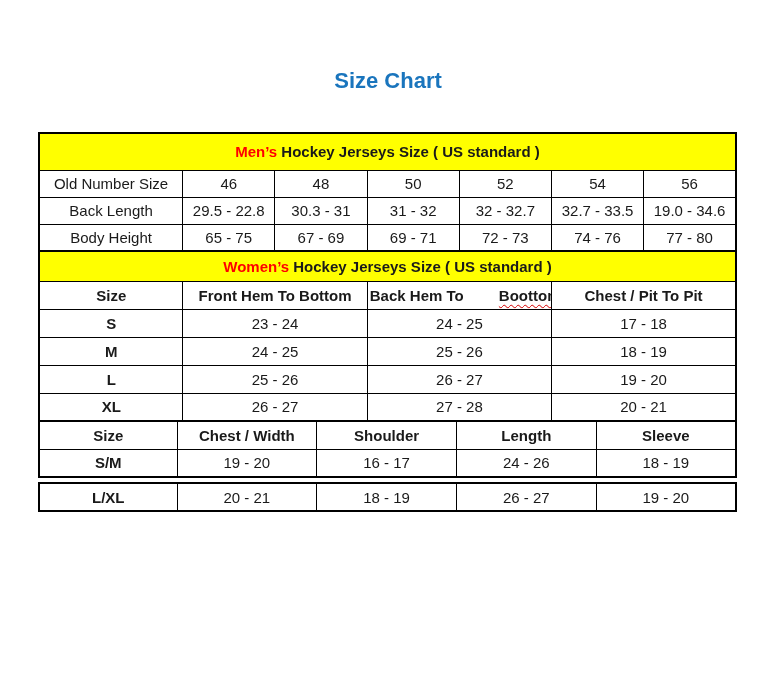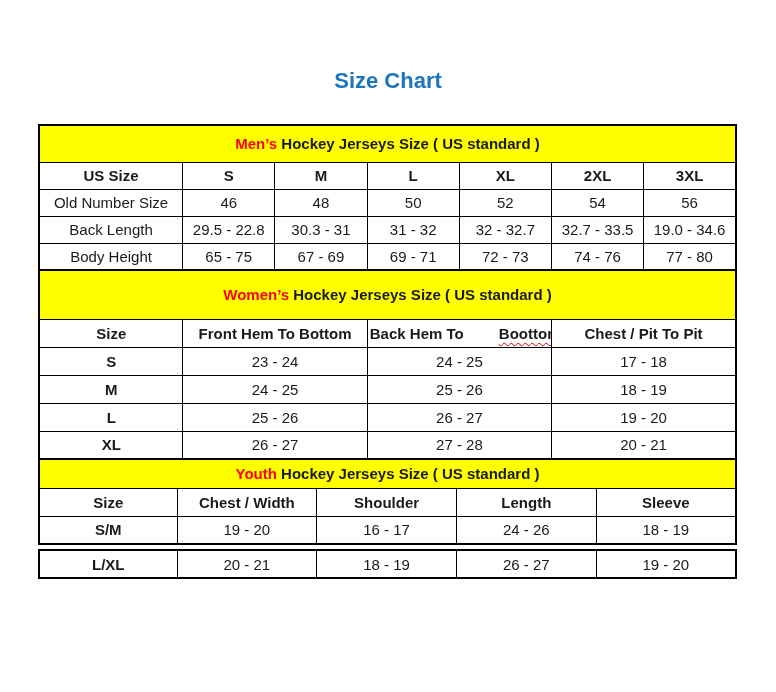--- a/index.html
+++ b/index.html
@@ -24,21 +24,21 @@
     color:var(--blue);
   }
   .tables{position:absolute;top:120px;left:38px;width:699px;}
   table.sz{
     border-collapse:collapse;
     width:100%;
     table-layout:fixed;
     border:2px solid #000;
     margin-top:-2px;
   }
-  table.sz:first-child{margin-top:4px;}
+  table.sz:first-child{margin-top:12px;}
   table.sz.detached{margin-top:4px;}
   .sz th,.sz td{
     border:1.5px solid #000;
     text-align:center;vertical-align:middle;
     font-size:15px;
     padding:0 2px;
     overflow:hidden;white-space:nowrap;
   }
   .sz th{font-weight:bold;}
   .cap{background:var(--yellow);font-size:16px;font-weight:bold;}
@@ -48,21 +48,21 @@
   .wavy{
     text-decoration-line:underline;
     text-decoration-style:wavy;
     text-decoration-color:var(--squiggle);
     text-decoration-thickness:1px;
     text-underline-offset:3px;
     margin-left:31px;
   }
   
   .t-mens .cap-tr{height:37px;}
-  .t-womens .cap-tr{height:49px;}
+  .t-womens .cap-tr{height:30px;}
   .t-youth .cap-tr{height:29px;}
   .t-mens .hdr-tr,.t-mens tbody tr{height:27px;}
   .t-womens .hdr-tr,.t-womens tbody tr{height:28px;}
   .t-youth .hdr-tr,.t-youth tbody tr{height:28px;}
   
   .t-mens col{width:13.23%;}   .t-mens col.c0{width:20.6%;}
   .t-womens col{width:26.45%;} .t-womens col.c0{width:20.65%;}
   .t-youth col{width:20.05%;}  .t-youth col.c0{width:19.8%;}
 </style>
 </head>
@@ -78,29 +78,20 @@
           <col>
           <col>
           <col>
           <col>
           <col>
         </colgroup>
         <thead>
           <tr class="cap-tr">
             <td colspan="7" class="cap"><span class="hl">Men’s</span> <span>Hockey Jerseys Size ( US standard )</span></td>
           </tr>
-          <tr class="hdr-tr">
-            <th>US Size</th>
-            <th>S</th>
-            <th>M</th>
-            <th>L</th>
-            <th>XL</th>
-            <th>2XL</th>
-            <th>3XL</th>
-          </tr>
         </thead>
         <tbody>
           <tr>
             <td class="lab">Old Number Size</td>
             <td>46</td>
             <td>48</td>
             <td>50</td>
             <td>52</td>
             <td>54</td>
             <td>56</td>
@@ -172,23 +163,20 @@
       </table>
       <table class="sz t-youth">
         <colgroup>
           <col class="c0">
           <col>
           <col>
           <col>
           <col>
         </colgroup>
         <thead>
-          <tr class="cap-tr">
-            <td colspan="5" class="cap"><span class="hl">Youth</span> <span>Hockey Jerseys Size ( US standard )</span></td>
-          </tr>
           <tr class="hdr-tr">
             <th>Size</th>
             <th>Chest / Width</th>
             <th>Shoulder</th>
             <th>Length</th>
             <th>Sleeve</th>
           </tr>
         </thead>
         <tbody>
           <tr>

